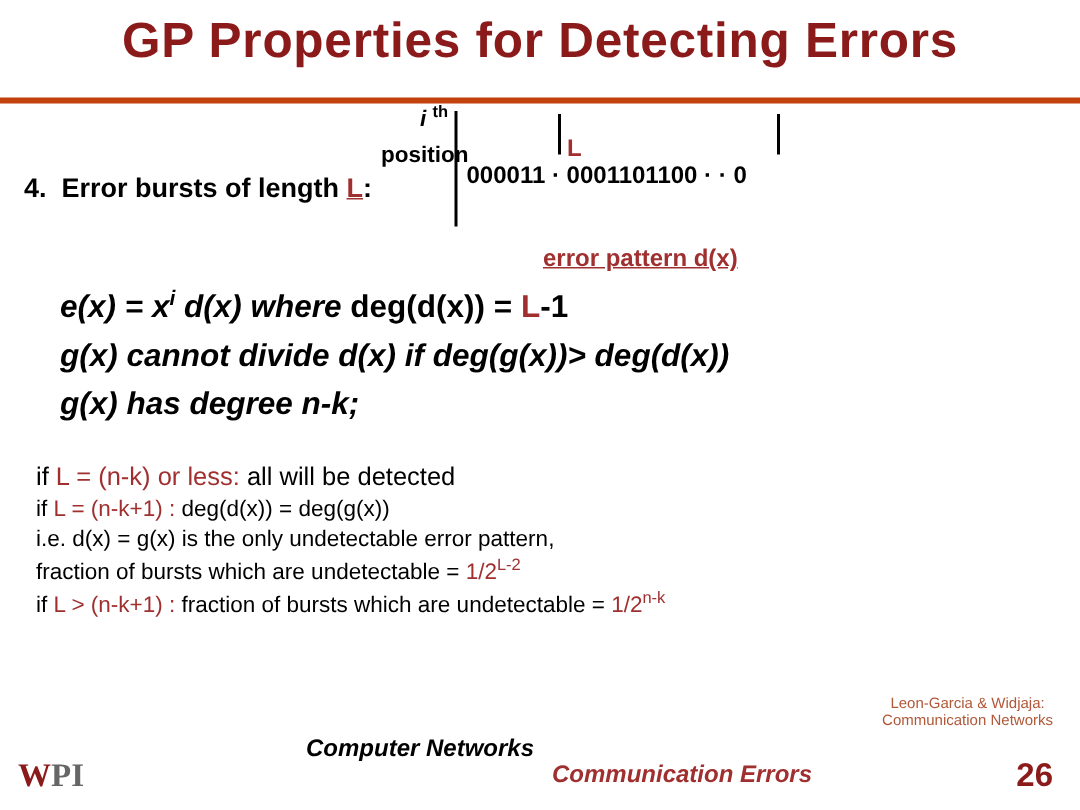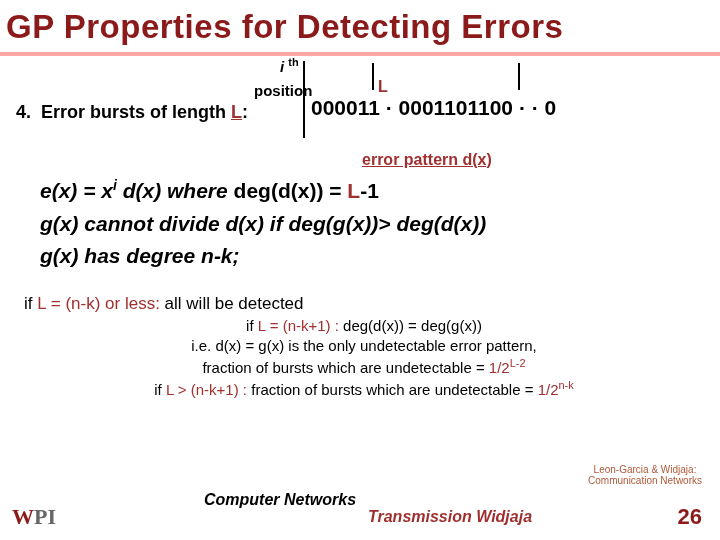--- a/index.html
+++ b/index.html
@@ -1,37 +1,37 @@
 <!DOCTYPE html>
 <html><head>
 <meta charset="utf-8">
 <style>
   * { margin: 0; padding: 0; box-sizing: border-box; }
   body { width: 720px; height: 540px; font-family: "Comic Sans MS", cursive, sans-serif; background: #fff; position: relative; overflow: hidden; }
-  .title-bar { border-bottom: 4px solid #fca5a5; padding: 8px 6px 6px 6px; }
+  .title-bar { border-bottom: 4px solid #c2410c; padding: 8px 6px 19px 6px; text-align: center; }
   .title { font-size: 33px; font-weight: bold; color: #8b1a1a; letter-spacing: 0.5px; }
   .content { padding: 4px 16px 0 16px; position: relative; }
   .ith-block { position: absolute; left: 280px; top: 0px; font-size: 15px; font-weight: bold; }
   .ith { font-style: italic; }
   .sup { font-size: 11px; vertical-align: super; }
   .pos-label { position: absolute; left: 254px; top: 26px; font-size: 15px; font-weight: bold; }
   .arrow-l { position: absolute; left: 378px; top: 22px; font-size: 16px; font-weight: bold; color: #a03030; }
   .main4 { margin-top: 42px; font-size: 18px; font-weight: bold; }
   .underL { color: #a03030; text-decoration: underline; }
-  .bits { position: absolute; left: 311px; top: 40px; font-size: 21px; font-weight: bold; white-space: nowrap; }
+  .bits { position: absolute; left: 311px; top: 40px; font-size: 16px; font-weight: bold; white-space: nowrap; }
   .err-pat { position: absolute; left: 362px; top: 60px; font-size: 16px; font-weight: bold; color: #a03030; text-decoration: underline; margin-top: 35px; }
   .rule1 { position: absolute; left: 303px; top: 5px; width: 2px; height: 77px; background: #000; }
   .rule2 { position: absolute; left: 372px; top: 7px; width: 2px; height: 27px; background: #000; }
   .rule3 { position: absolute; left: 518px; top: 7px; width: 2px; height: 27px; background: #000; }
   .eqblock { margin-top: 52px; padding-left: 24px; font-size: 21px; font-weight: bold; line-height: 1.55; }
   .eq-i { font-style: italic; }
   .supi { font-size: 14px; vertical-align: super; font-style: italic; }
   .Lcolor { color: #a03030; }
   .ifblock { margin-top: 20px; padding-left: 8px; font-size: 17px; font-weight: normal; line-height: 1.35; }
-  .if2 { font-size: 15px; text-align: center; }
+  .if2 { font-size: 15px; }
   .red { color: #a03030; }
   .sups { font-size: 11px; vertical-align: super; }
   .credit { position: absolute; right: 18px; bottom: 54px; font-family: Arial, sans-serif; font-size: 10px; color: #b05838; text-align: center; line-height: 1.1; }
   .footer { position: absolute; left: 0; bottom: 0; width: 720px; height: 40px; }
   .foot-course { position: absolute; left: 204px; bottom: 31px; font-size: 16px; font-weight: bold; font-style: italic; }
   .foot-topic { position: absolute; left: 368px; bottom: 14px; font-size: 16px; font-weight: bold; font-style: italic; color: #a03030; }
   .slidenum { position: absolute; right: 18px; bottom: 10px; font-size: 22px; font-weight: bold; color: #8b1a1a; }
   .logo { position: absolute; left: 12px; bottom: 8px; width: 64px; height: 32px; }
   .logo svg { width: 100%; height: 100%; }
 </style>
@@ -95,15 +95,15 @@
 </div>
 
 <div class="footer">
   <div class="logo">
     <svg viewBox="0 0 64 32">
       <text x="0" y="24" font-family="Georgia,serif" font-weight="bold" font-size="22" fill="#8b1a1a">W</text>
       <text x="22" y="24" font-family="Georgia,serif" font-weight="bold" font-size="22" fill="#666">PI</text>
     </svg>
   </div>
   <div class="foot-course">Computer Networks</div>
-  <div class="foot-topic">Transmission Widjaja</div>
+  <div class="foot-topic">Communication Errors</div>
   <div class="slidenum">26</div>
 </div>
 
 </body></html>

